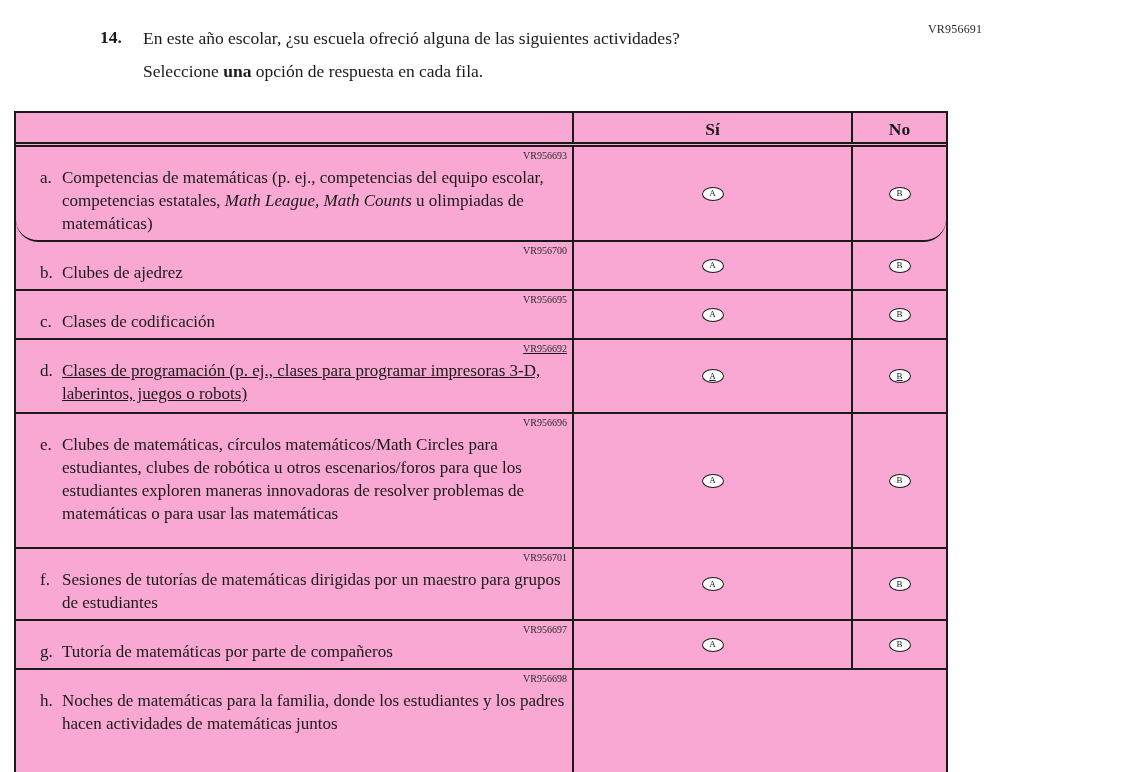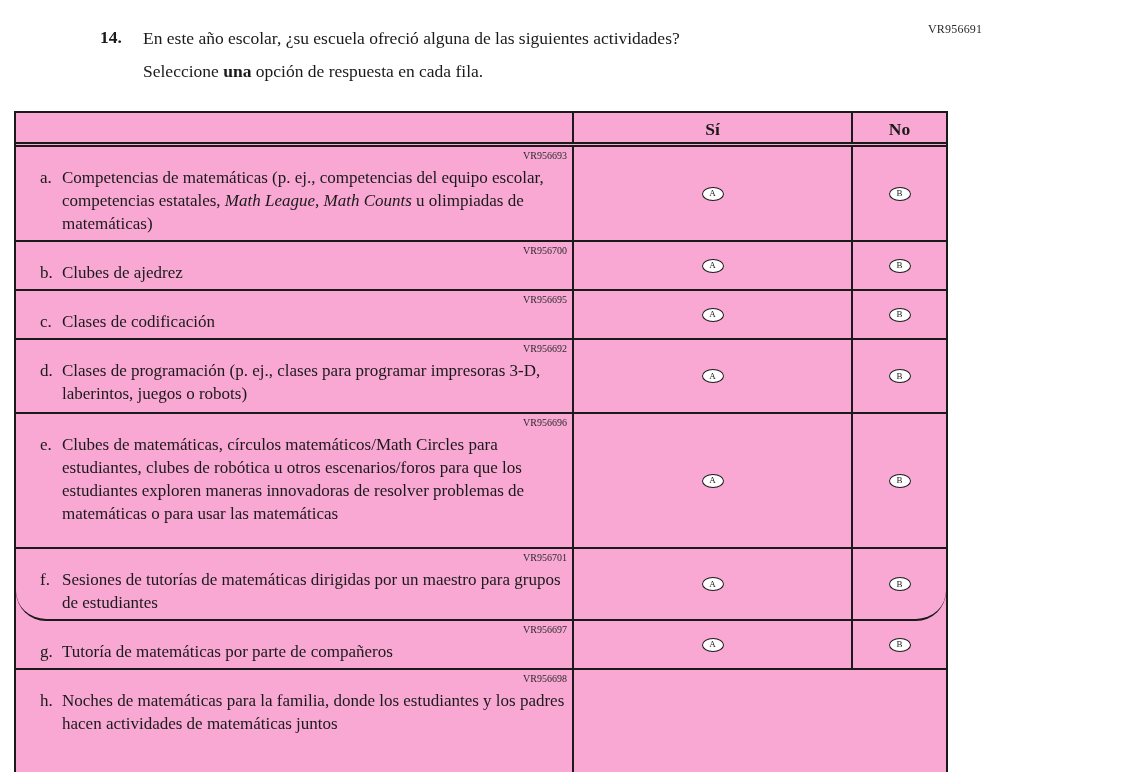--- a/index.html
+++ b/index.html
@@ -62,26 +62,26 @@
         display: flex; align-items: center; justify-content: center; }
   .c3 { flex: 1; display: flex; align-items: center; justify-content: center; }
 
   .t-header { min-height: 34px; }
   .t-header .c2, .t-header .c3 {
     font-weight: bold;
     font-size: 17.5px;
     padding-top: 3px;
   }
   
-  .t-row:nth-child(2) { min-height: 93px; }
+  .t-row:nth-child(2) { min-height: 93px; border-radius: 22px; }
   .t-row:nth-child(3) { min-height: 48px; justify-content: center; }
   .t-row:nth-child(4) { min-height: 48px; }
-  .t-row:nth-child(5) { min-height: 74px; }
+  .t-row:nth-child(5) { min-height: 74px; text-decoration: underline; }
   .t-row:nth-child(6) { min-height: 135px; }
-  .t-row:nth-child(7) { min-height: 71px; border-radius: 30px; }
+  .t-row:nth-child(7) { min-height: 71px; }
   .t-row:nth-child(8) { min-height: 48px; }
   .t-row:nth-child(9) { min-height: 93px; flex-direction: column; }
 
   .vr {
     text-align: right;
     font-size: 10px;
     line-height: 11px;
     padding: 3px 5px 0 0;
     color: #2a2a2a;
   }

